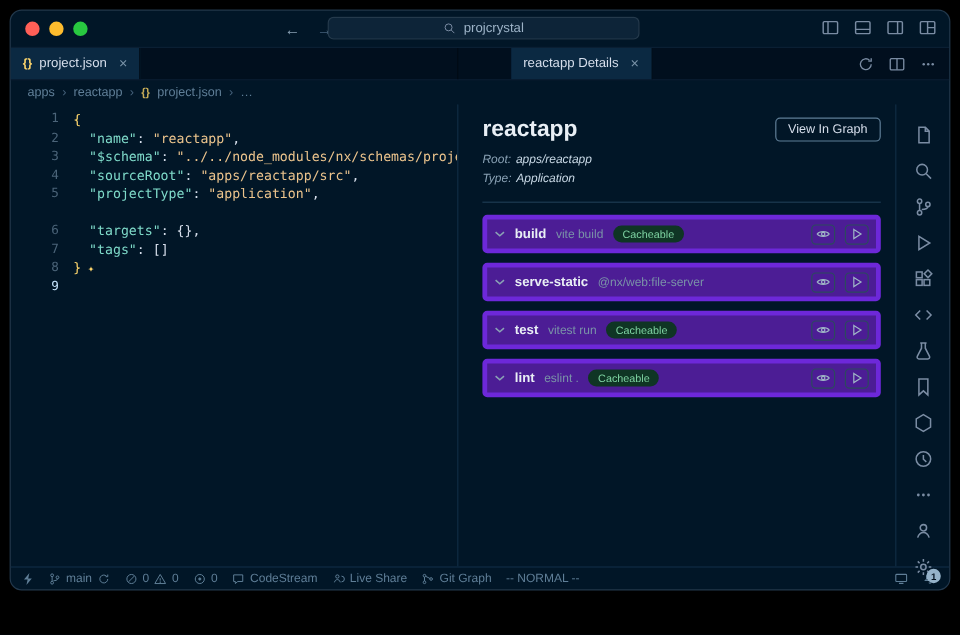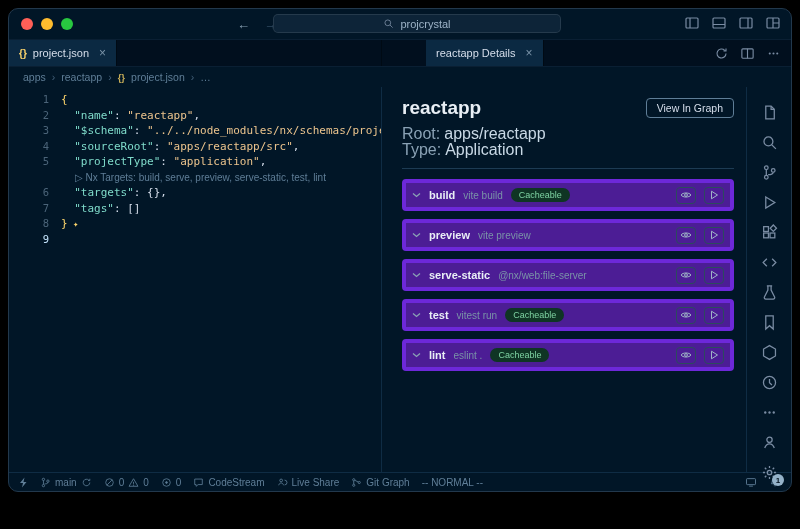--- a/index.html
+++ b/index.html
@@ -8,21 +8,21 @@
   svg{display:block;}
   .ico{stroke:#7a8ca3;fill:none;stroke-width:1.2;}
 
   
   .titlebar{height:30px;position:relative;border-bottom:1px solid #0a1f33;flex:none;}
   .traffic{position:absolute;left:12px;top:9px;display:flex;gap:8px;}
   .tl{width:12px;height:12px;border-radius:50%;}
   .tl.red{background:#ff5f57;}.tl.yellow{background:#febc2e;}.tl.green{background:#28c840;}
   .nav{position:absolute;left:228px;top:0;height:30px;display:flex;align-items:center;gap:14px;color:#8aa2b5;font-size:13px;}
   .nav .fwd{color:#44607a;}
-  .searchpill{position:absolute;left:264px;top:5px;width:288px;height:19px;background:#0d2438;border:1px solid rgba(255,255,255,.1);border-radius:5px;display:flex;align-items:center;justify-content:center;gap:6px;color:#9db3c7;font-size:11px;box-sizing:border-box;}
+  .searchpill{position:absolute;left:264px;top:5px;width:260px;height:19px;background:#0d2438;border:1px solid rgba(255,255,255,.1);border-radius:5px;display:flex;align-items:center;justify-content:center;gap:6px;color:#9db3c7;font-size:11px;box-sizing:border-box;}
   .ticons{position:absolute;right:10px;top:6px;display:flex;gap:11px;align-items:center;}
 
   
   .tabbar{height:26px;background:#010f1e;border-bottom:1px solid #0a1f33;display:flex;flex:none;}
   .tabgroup-left{width:372px;flex:none;display:flex;border-right:1px solid #000a14;}
   .tabgroup-right{flex:1;display:flex;padding-left:44px;}
   .tab{height:100%;display:flex;align-items:center;gap:6px;padding:0 10px;background:#0b2942;color:#d6deeb;font-size:11px;border-right:1px solid #000a14;cursor:default;}
   .tab .json-ico{color:#ffd76d;font-weight:bold;font-size:10px;}
   .tab .close{color:#7a93a8;font-size:12px;margin-left:4px;}
   .tab-actions{margin-left:auto;display:flex;gap:11px;align-items:center;padding:0 10px;}
@@ -41,21 +41,21 @@
   .ln.active{color:#c5e4fd;}
   .lc{flex:1;overflow:hidden;}
   .lc.hint{color:#5f7e97;font-size:10px;font-family:"Liberation Sans",sans-serif;padding-left:14px;line-height:15.5px;}
   .tok-p{color:#d6deeb;}.tok-k{color:#7fdbca;}.tok-s{color:#ecc48d;}.tok-b{color:#ffd76d;}.tok-sp{color:#ffd76d;font-size:9px;}
 
   
   .panel{width:365px;flex:none;border-left:1px solid #0f2c44;padding:10px 12px 0 20px;box-sizing:border-box;overflow:hidden;}
   .panel-header{display:flex;justify-content:space-between;align-items:center;}
   .panel-title{font-size:19px;font-weight:600;color:#e9eff5;}
   .graph-btn{border:1px solid #5f7e97;border-radius:4px;background:transparent;color:#d6deeb;font-size:10.5px;padding:3px 10px;cursor:pointer;}
-  .meta{margin-top:7px;font-size:16px;line-height:16px;}
+  .meta{margin-top:7px;font-size:10px;line-height:16px;font-style:italic;}
   .meta .lbl{color:#8aa2b5;}
   .meta .val{color:#c9d9e6;margin-left:4px;}
   .panel .rule{border:none;border-top:1px solid #1d3b53;margin:10px 0;}
   .targets-heading{display:inline-block;font-size:12.5px;font-weight:bold;color:#e9eff5;border-bottom:1px solid #7a93a8;padding-bottom:4px;margin:0 0 10px 0;}
   .target-row{display:flex;align-items:center;gap:8px;border:4px solid #6d28d9;border-radius:4px;padding:0 6px;height:24px;margin-bottom:8px;background:#4c1d95;}
   .t-chev{display:flex;align-items:center;}
   .t-name{font-size:11px;font-weight:bold;color:#e9eff5;}
   .t-cmd{font-size:10px;color:#7a93a8;}
   .t-badge{background:#0f3524;color:#7ed3a2;font-size:9px;padding:2px 8px;border-radius:8px;}
   .t-spacer{flex:1;}
@@ -159,21 +159,21 @@
 
   <div class="main">
 
     <div class="editor">
       <div>
           <div class="code-line"><span class="ln">1</span><span class="lc"><span class="tok-b">{</span></span></div>
           <div class="code-line"><span class="ln">2</span><span class="lc"><span class="tok-p">  </span><span class="tok-k">"name"</span><span class="tok-p">: </span><span class="tok-s">"reactapp"</span><span class="tok-p">,</span></span></div>
           <div class="code-line"><span class="ln">3</span><span class="lc"><span class="tok-p">  </span><span class="tok-k">"$schema"</span><span class="tok-p">: </span><span class="tok-s">"../../node_modules/nx/schemas/project-s</span></span></div>
           <div class="code-line"><span class="ln">4</span><span class="lc"><span class="tok-p">  </span><span class="tok-k">"sourceRoot"</span><span class="tok-p">: </span><span class="tok-s">"apps/reactapp/src"</span><span class="tok-p">,</span></span></div>
           <div class="code-line"><span class="ln">5</span><span class="lc"><span class="tok-p">  </span><span class="tok-k">"projectType"</span><span class="tok-p">: </span><span class="tok-s">"application"</span><span class="tok-p">,</span></span></div>
-          <div class="code-line"><span class="ln"></span><span class="lc hint">▷ Nx Targets: build, serve, preview, serve-static, test, lint</span></div>
+          <div class="code-line"><span class="ln"></span></div>
           <div class="code-line"><span class="ln">6</span><span class="lc"><span class="tok-p">  </span><span class="tok-k">"targets"</span><span class="tok-p">: </span><span class="tok-p">{}</span><span class="tok-p">,</span></span></div>
           <div class="code-line"><span class="ln">7</span><span class="lc"><span class="tok-p">  </span><span class="tok-k">"tags"</span><span class="tok-p">: </span><span class="tok-p">[]</span></span></div>
           <div class="code-line"><span class="ln">8</span><span class="lc"><span class="tok-b">}</span><span class="tok-sp"> ✦</span></span></div>
           <div class="code-line"><span class="ln active">9</span><span class="lc"></span></div>
         </div>
     </div>
 
     <div class="panel">
       <div class="panel-header">
         <span class="panel-title">reactapp</span>
@@ -210,41 +210,20 @@
                 <path d="M1.5 1.2l6 3.8-6 3.8z"></path>
               </svg>
             </button>
           </div>
           <div class="target-row">
             <span class="t-chev">
               <svg width="9" height="6" viewBox="0 0 9 6" fill="none" stroke="#8aa2b5" stroke-width="1.3">
                 <path d="M1 1.5l3.5 3L8 1.5"></path>
               </svg>
             </span>
-            <span class="t-name">preview</span>
-            <span class="t-cmd">vite preview</span>
-            <span class="t-spacer"></span>
-            <button class="icon-btn">
-              <svg width="12" height="10" viewBox="0 0 12 10" fill="none" stroke="#9fb6c6" stroke-width="1">
-                <path d="M1 5c1.8-2.7 8.2-2.7 10 0-1.8 2.7-8.2 2.7-10 0z"></path>
-                <circle cx="6" cy="5" r="1.4"></circle>
-              </svg>
-            </button>
-            <button class="icon-btn">
-              <svg width="9" height="10" viewBox="0 0 9 10" fill="none" stroke="#9fb6c6" stroke-width="1">
-                <path d="M1.5 1.2l6 3.8-6 3.8z"></path>
-              </svg>
-            </button>
-          </div>
-          <div class="target-row">
-            <span class="t-chev">
-              <svg width="9" height="6" viewBox="0 0 9 6" fill="none" stroke="#8aa2b5" stroke-width="1.3">
-                <path d="M1 1.5l3.5 3L8 1.5"></path>
-              </svg>
-            </span>
             <span class="t-name">serve-static</span>
             <span class="t-cmd">@nx/web:file-server</span>
             <span class="t-spacer"></span>
             <button class="icon-btn">
               <svg width="12" height="10" viewBox="0 0 12 10" fill="none" stroke="#9fb6c6" stroke-width="1">
                 <path d="M1 5c1.8-2.7 8.2-2.7 10 0-1.8 2.7-8.2 2.7-10 0z"></path>
                 <circle cx="6" cy="5" r="1.4"></circle>
               </svg>
             </button>
             <button class="icon-btn">

